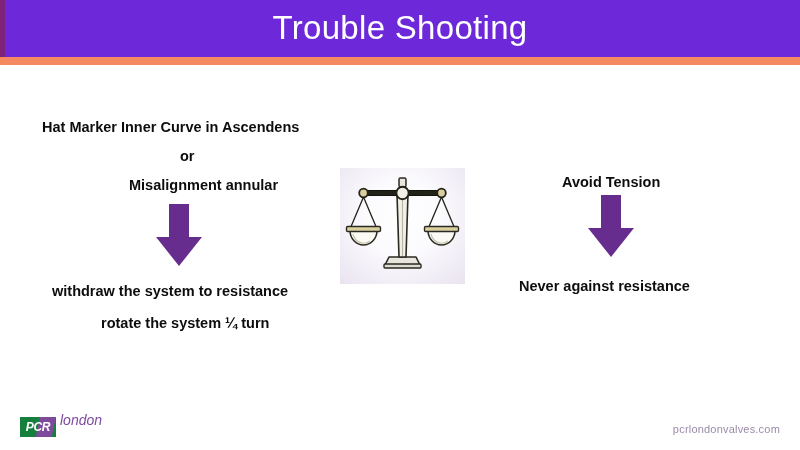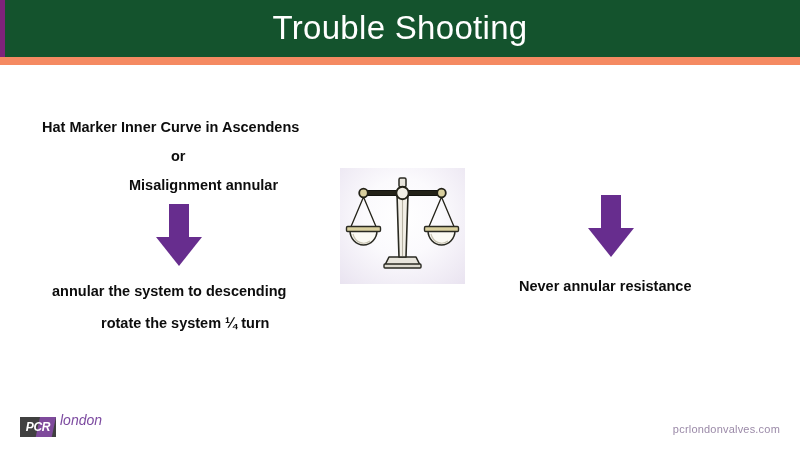--- a/index.html
+++ b/index.html
@@ -14,21 +14,21 @@
     overflow: hidden;
     position: relative;
   }
 
   
   #header-banner {
     position: absolute;
     left: 0; top: 0;
     width: 800px;
     height: 57px;
-    background: #14532d;
+    background: #6d28d9;
     display: flex;
     align-items: center;
     justify-content: center;
   }
   #header-banner .edge-left {
     position: absolute;
     left: 0; top: 0;
     width: 5px; height: 57px;
     background: #7e237a;
   }
@@ -61,21 +61,21 @@
     position: absolute;
     color: #0d0d0d;
     font-size: 14.5px;
     font-weight: 700;
     white-space: nowrap;
     line-height: 1.1;
   }
 
   
   #left-line-1 { left: 42px;  top: 55px; }
-  #left-line-2 { left: 171px; top: 84px; }
+  #left-line-2 { left: 180px; top: 84px; }
   #left-line-3 { left: 97px;  top: 113px; margin-left: 32px; }
   #left-out-1  { left: 52px;  top: 219px; }
   #left-out-2  { left: 101px;  top: 251px; }
 
   
   #right-line-1 { left: 562px; top: 110px; }
   #right-out-1  { left: 519px; top: 214px; }
   #right-out-2  { left: 521px; top: 245px; }
 
   
@@ -113,21 +113,21 @@
   
   #logo-pcr-london-valves {
     position: absolute;
     left: 20px; top: 412px;
     width: 130px; height: 30px;
   }
   #pcr-mark {
     position: absolute;
     left: 0; top: 5px;
     width: 36px; height: 20px;
-    background: #404040;
+    background: #15803d;
     overflow: hidden;
   }
   #pcr-mark .mark-shade {
     position: absolute;
     right: 0; top: 0;
     width: 16px; height: 20px;
     background: #7e4a9b;
     transform: skewX(-12deg);
     transform-origin: top right;
   }
@@ -185,21 +185,21 @@
 
   <div class="txt" id="left-line-1">Hat Marker Inner Curve in Ascendens</div>
   <div class="txt" id="left-line-2">or</div>
   <div class="txt" id="left-line-3">Misalignment annular</div>
 
   <div class="arrow-down" id="arrow-left">
     <div class="shaft"></div>
     <div class="head"></div>
   </div>
 
-  <div class="txt" id="left-out-1">annular the system to descending</div>
+  <div class="txt" id="left-out-1">withdraw the system to resistance</div>
   <div class="txt" id="left-out-2">rotate the system ¼ turn</div>
 
   <div id="scale-image">
     <svg width="125" height="116" viewBox="0 0 125 116" xmlns="http://www.w3.org/2000/svg">
 
       <path d="M45 97 L80 97 L76 89 L49 89 Z" fill="#e8e5dc" stroke="#2a2a22" stroke-width="1.6" stroke-linejoin="round"></path>
       <rect x="44" y="96" width="37" height="4" rx="1" fill="#dedbd0" stroke="#2a2a22" stroke-width="1.4"></rect>
 
       <path d="M57 26 L68 26 L66 89 L59 89 Z" fill="#f2efe6" stroke="#2a2a22" stroke-width="1.6" stroke-linejoin="round"></path>
       <path d="M62.5 28 L62.5 88" stroke="#b9b4a5" stroke-width="1.1"></path>
@@ -220,27 +220,28 @@
       <rect x="6.5" y="58.5" width="34" height="5" rx="1.2" fill="#d9cf9e" stroke="#2a2a22" stroke-width="1.4"></rect>
 
       <path d="M101.5 29 L88 61 M101.5 29 L115 61" stroke="#232218" stroke-width="1.3" fill="none"></path>
 
       <path d="M88 62.5 A13.5 14.5 0 0 0 115 62.5 Z" fill="#fbfaf4" stroke="#2a2a22" stroke-width="1.5"></path>
       <path d="M91 66 A11 12 0 0 0 108 73" stroke="#c9c4b2" stroke-width="1.2" fill="none"></path>
       <rect x="84.5" y="58.5" width="34" height="5" rx="1.2" fill="#d9cf9e" stroke="#2a2a22" stroke-width="1.4"></rect>
     </svg>
   </div>
 
+  <div class="txt" id="right-line-1">Avoid Tension</div>
 
   <div class="arrow-down" id="arrow-right">
     <div class="shaft"></div>
     <div class="head"></div>
   </div>
 
-  <div class="txt" id="right-out-1">Never annular resistance</div>
+  <div class="txt" id="right-out-1">Never against resistance</div>
 
 </div>
 
 <div id="logo-pcr-london-valves">
   <div id="pcr-mark">
     <div class="mark-shade"></div>
     <div class="mark-text">PCR</div>
   </div>
   <div id="logo-london">london</div>
   <div id="logo-valves">VALVES</div>

